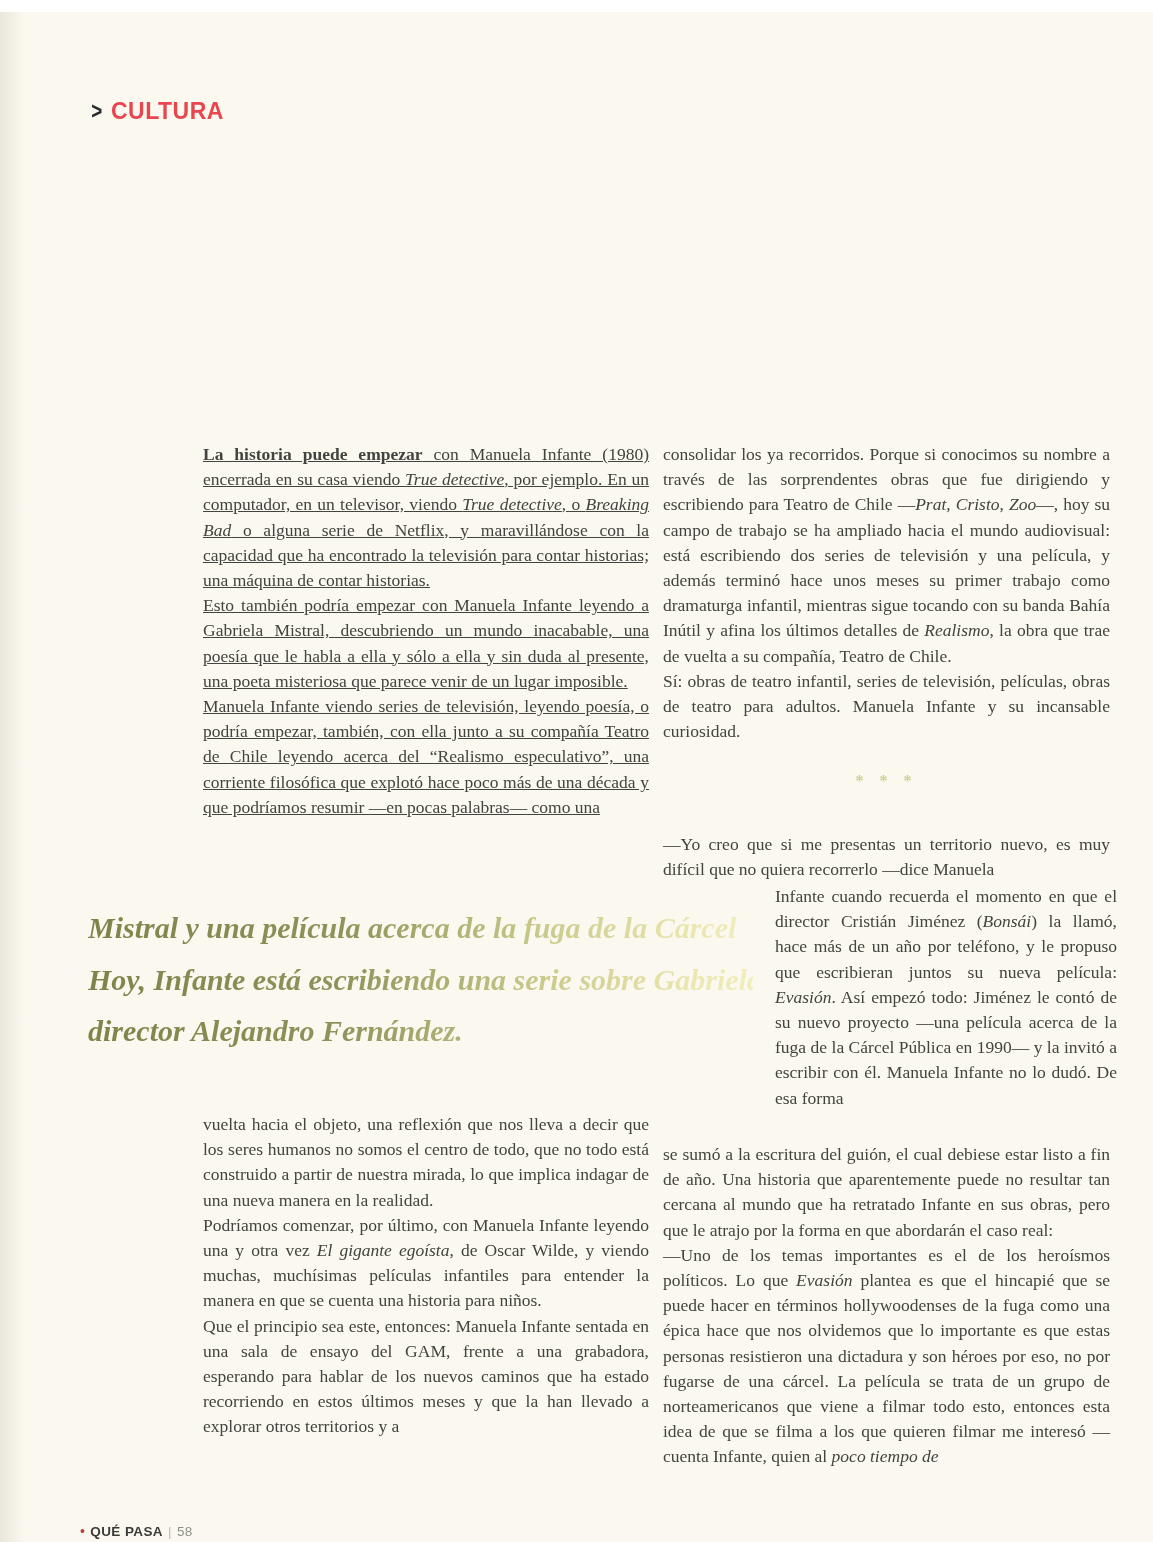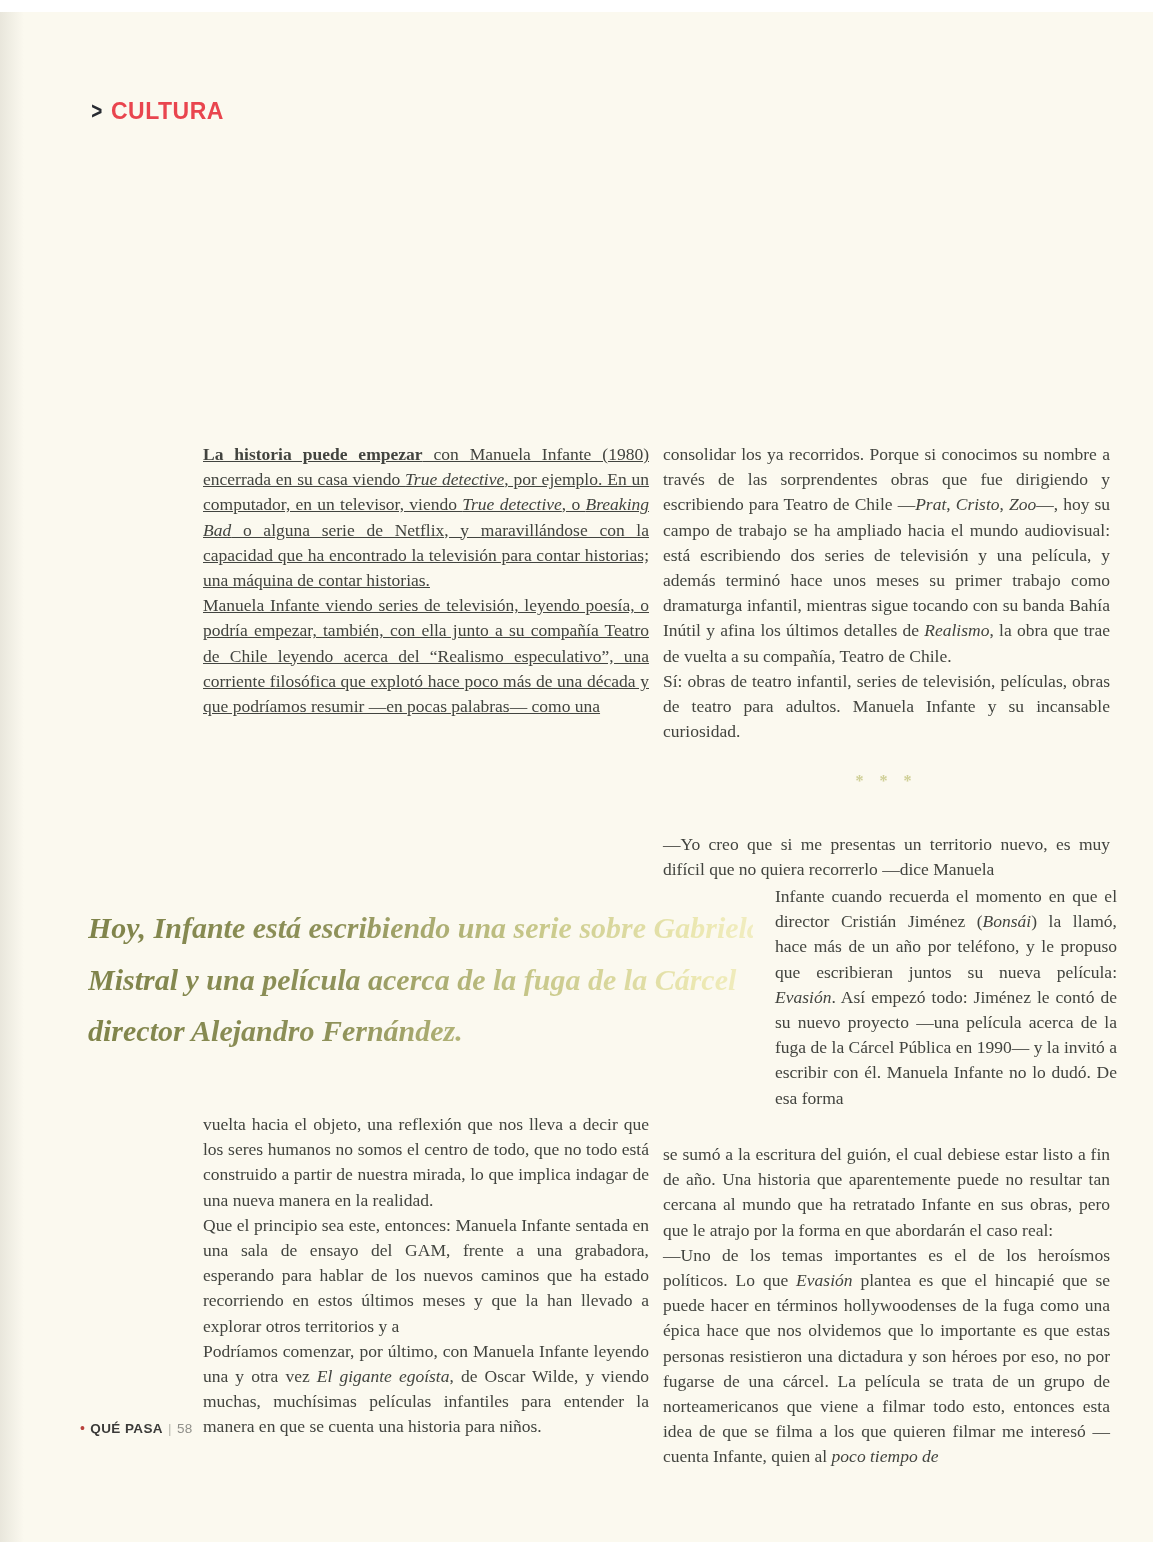--- a/index.html
+++ b/index.html
@@ -66,21 +66,21 @@
   @supports ((-webkit-background-clip: text) or (background-clip: text)) {
     .pull-quote {
       background: linear-gradient(90deg, #7f834a 0%, #8f925a 38%, #c9c98b 68%, #ece8b2 92%, #f1edc0 100%);
       -webkit-background-clip: text;
       background-clip: text;
       color: transparent;
     }
   }
 
   .footer {
-    position: absolute; left: 80px; top: 1408px;
+    position: absolute; left: 80px; top: 1511px;
     font-family: "Liberation Sans", sans-serif;
     font-size: 13.5px; letter-spacing: 0.4px;
     white-space: nowrap;
   }
   .footer .bullet { color: #b8413c; margin-right: 5px; font-size: 14px; }
   .footer .mag { font-weight: bold; color: #3b3b39; }
   .footer .pipe { color: #b9b9b0; margin: 0 5px; }
   .footer .num { color: #90908a; }
 </style>
 </head>
@@ -89,53 +89,54 @@
 <div class="page">
 
   <div class="edge-shade"></div>
 
   <div class="section-header">
     <span class="chev">&gt;</span><span class="cultura">CULTURA</span>
   </div>
 
   <div class="textblock col-left-top">
     <p class="body-par"><span style="font-weight: bold;">La historia puede empezar</span><span> con Manuela Infante (1980) encerrada en su casa viendo </span><span style="font-style: italic;">True detective</span><span>, por ejemplo. En un computador, en un televisor, viendo </span><span style="font-style: italic;">True detective</span><span>, o </span><span style="font-style: italic;">Breaking Bad</span><span> o alguna serie de Netflix, y maravillándose con la capacidad que ha encontrado la televisión para contar historias; una máquina de contar historias.</span></p>
+    <p class="body-par"><span>Esto también podría empezar con Manuela Infante leyendo a Gabriela Mistral, descubriendo un mundo inacabable, una poesía que le habla a ella y sólo a ella y sin duda al presente, una poeta misteriosa que parece venir de un lugar imposible.</span></p>
     <p class="body-par"><span>Manuela Infante viendo series de televisión, leyendo poesía, o podría empezar, también, con ella junto a su compañía Teatro de Chile leyendo acerca del “Realismo especulativo”, una corriente filosófica que explotó hace poco más de una década y que podríamos resumir —en pocas palabras— como una</span></p>
   </div>
 
   <div class="textblock col-right-top">
     <p class="body-par"><span>consolidar los ya recorridos. Porque si conocimos su nombre a través de las sorprendentes obras que fue dirigiendo y escribiendo para Teatro de Chile —</span><span style="font-style: italic;">Prat</span><span>, </span><span style="font-style: italic;">Cristo</span><span>, </span><span style="font-style: italic;">Zoo</span><span>—, hoy su campo de trabajo se ha ampliado hacia el mundo audiovisual: está escribiendo dos series de televisión y una película, y además terminó hace unos meses su primer trabajo como dramaturga infantil, mientras sigue tocando con su banda Bahía Inútil y afina los últimos detalles de </span><span style="font-style: italic;">Realismo</span><span>, la obra que trae de vuelta a su compañía, Teatro de Chile.</span></p>
     <p class="body-par"><span>Sí: obras de teatro infantil, series de televisión, películas, obras de teatro para adultos. Manuela Infante y su incansable curiosidad.</span></p>
   </div>
 
   <div class="separator">* * *</div>
 
   <div class="pull-quote">
+      <div>Mistral y una película acerca de la fuga de la Cárcel</div>
       <div>Hoy, Infante está escribiendo una serie sobre Gabriela</div>
-      <div>Mistral y una película acerca de la fuga de la Cárcel</div>
       <div>director Alejandro Fernández.</div>
     </div>
 
   <div class="textblock col-right-seg1">
     <p class="body-par"><span>—Yo creo que si me presentas un territorio nuevo, es muy difícil que no quiera recorrerlo —dice Manuela</span></p>
   </div>
 
   <div class="textblock col-right-seg2">
     <p class="body-par"><span>Infante cuando recuerda el momento en que el director Cristián Jiménez (</span><span style="font-style: italic;">Bonsái</span><span>) la llamó, hace más de un año por teléfono, y le propuso que escribieran juntos su nueva película: </span><span style="font-style: italic;">Evasión</span><span>. Así empezó todo: Jiménez le contó de su nuevo proyecto —una película acerca de la fuga de la Cárcel Pública en 1990— y la invitó a escribir con él. Manuela Infante no lo dudó. De esa forma</span></p>
   </div>
 
   <div class="textblock col-right-seg3">
     <p class="body-par"><span>se sumó a la escritura del guión, el cual debiese estar listo a fin de año. Una historia que aparentemente puede no resultar tan cercana al mundo que ha retratado Infante en sus obras, pero que le atrajo por la forma en que abordarán el caso real:</span></p>
     <p class="body-par"><span>—Uno de los temas importantes es el de los heroísmos políticos. Lo que </span><span style="font-style: italic;">Evasión</span><span> plantea es que el hincapié que se puede hacer en términos hollywoodenses de la fuga como una épica hace que nos olvidemos que lo importante es que estas personas resistieron una dictadura y son héroes por eso, no por fugarse de una cárcel. La película se trata de un grupo de norteamericanos que viene a filmar todo esto, entonces esta idea de que se filma a los que quieren filmar me interesó —cuenta Infante, quien al </span><span style="font-style: italic;">poco tiempo de</span></p>
   </div>
 
   <div class="textblock col-left-bot">
     <p class="body-par"><span>vuelta hacia el objeto, una reflexión que nos lleva a decir que los seres humanos no somos el centro de todo, que no todo está construido a partir de nuestra mirada, lo que implica indagar de una nueva manera en la realidad.</span></p>
+    <p class="body-par"><span>Podríamos comenzar, por último, con Manuela Infante leyendo una y otra vez </span><span style="font-style: italic;">El gigante egoísta</span><span>, de Oscar Wilde, y viendo muchas, muchísimas películas infantiles para entender la manera en que se cuenta una historia para niños.</span></p>
     <p class="body-par"><span>Que el principio sea este, entonces: Manuela Infante sentada en una sala de ensayo del GAM, frente a una grabadora, esperando para hablar de los nuevos caminos que ha estado recorriendo en estos últimos meses y que la han llevado a explorar otros territorios y a</span></p>
-    <p class="body-par"><span>Podríamos comenzar, por último, con Manuela Infante leyendo una y otra vez </span><span style="font-style: italic;">El gigante egoísta</span><span>, de Oscar Wilde, y viendo muchas, muchísimas películas infantiles para entender la manera en que se cuenta una historia para niños.</span></p>
   </div>
 
   <div class="footer">
     <span class="bullet">•</span><span class="mag">QUÉ PASA</span><span class="pipe">|</span><span class="num">58</span>
   </div>
 
   <div class="bottom-strip"></div>
 
 </div>
 

